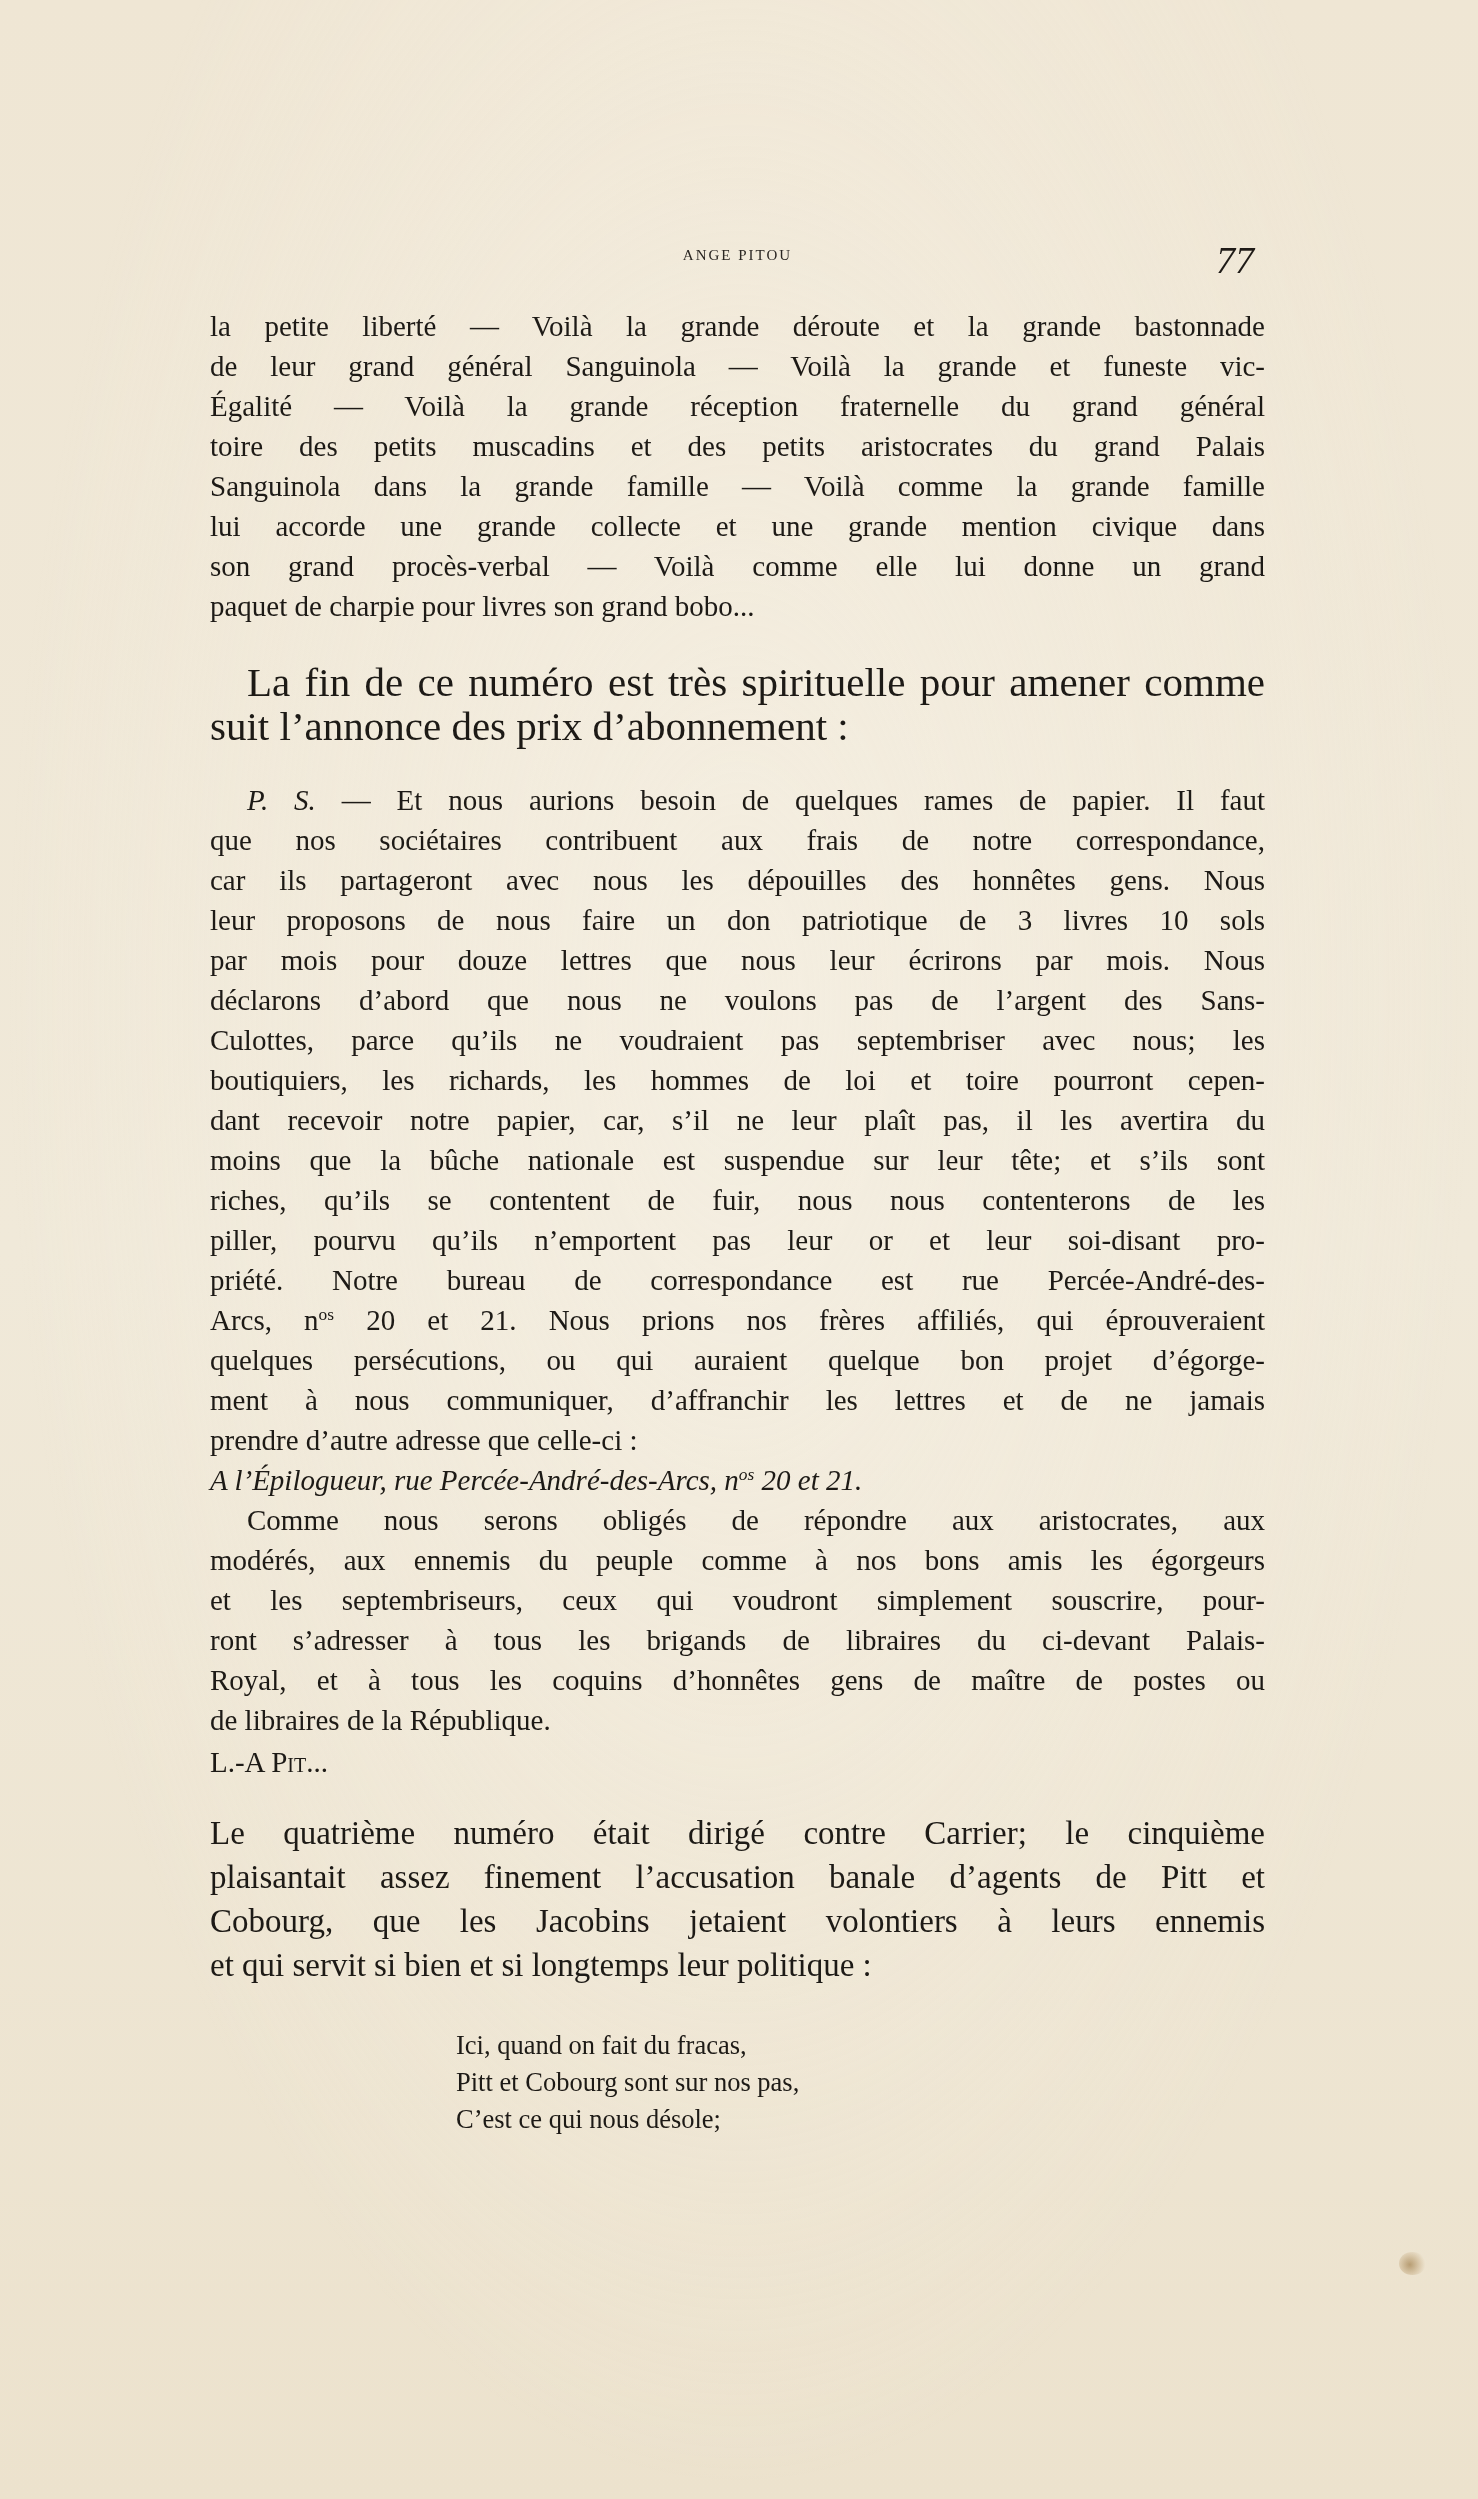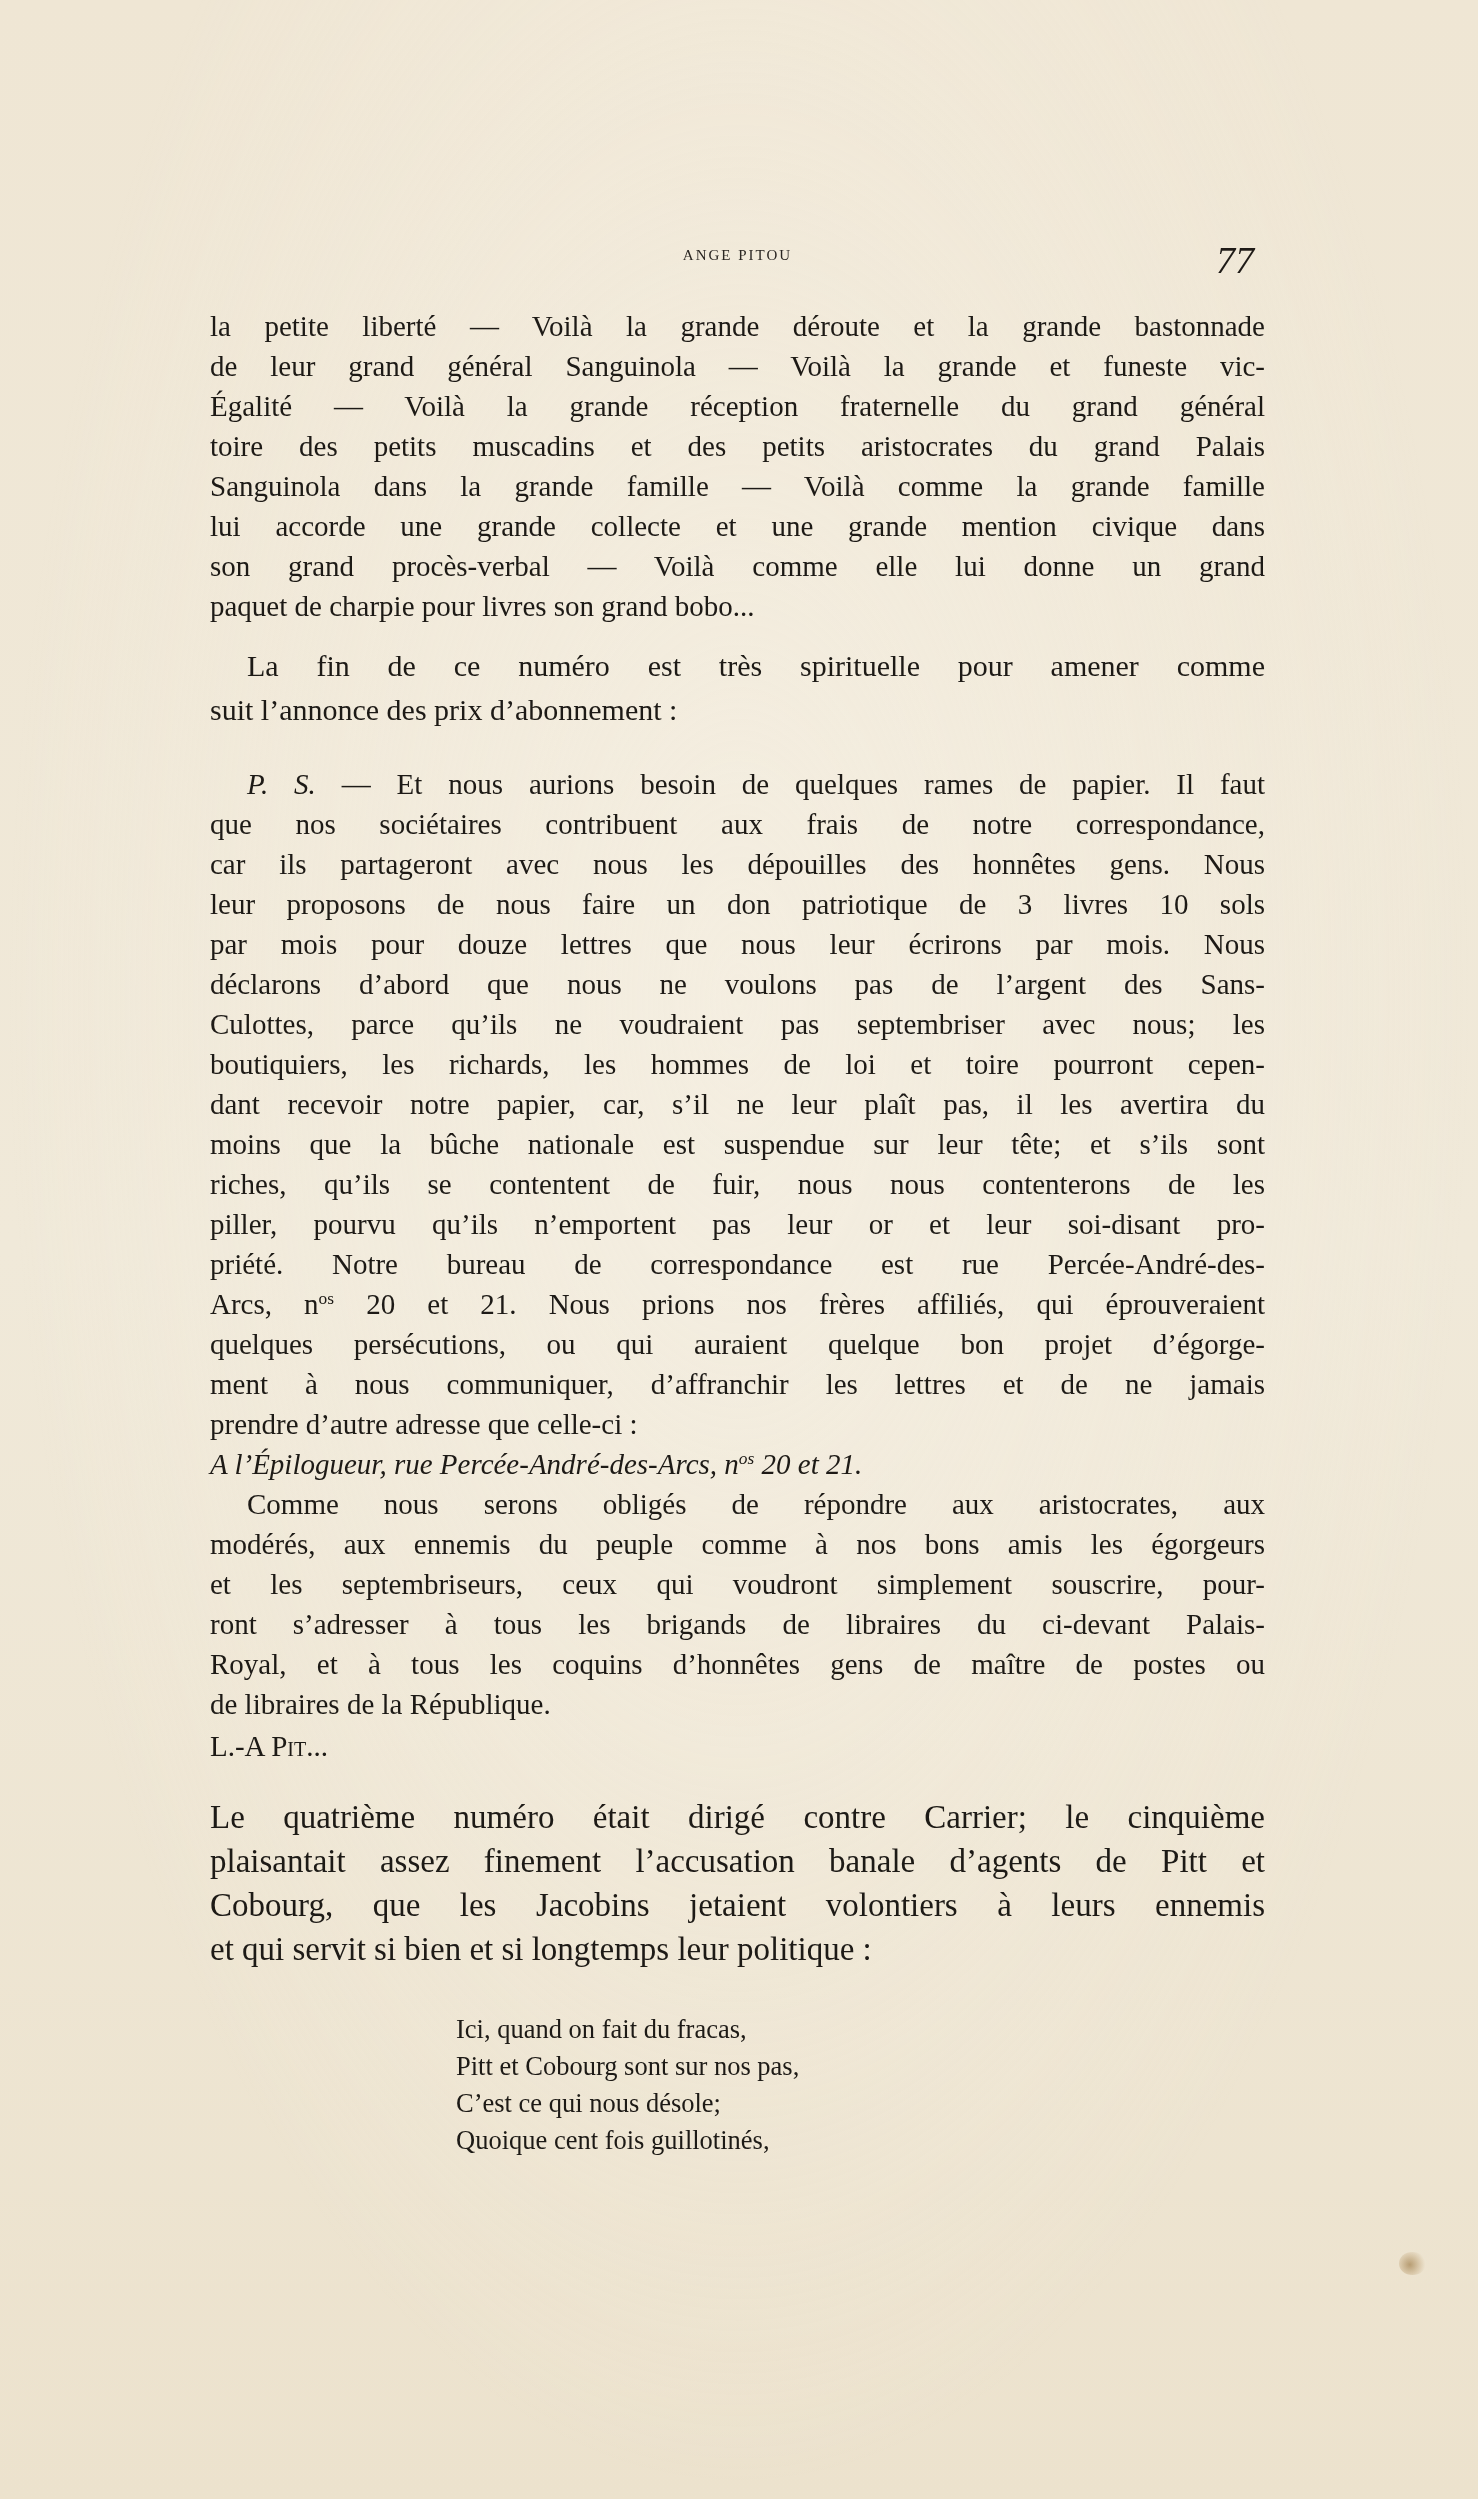--- a/index.html
+++ b/index.html
@@ -59,22 +59,22 @@
     }
     .line.last {
       text-align-last: left;
     }
     .quote {
       margin-top: 14.5px;
       font-size: 29px;
       line-height: 40px;
     }
     .commentary {
-      margin-top: 18px;
-      font-size: 30px;
+      margin-top: 34px;
+      font-size: 41px;
       line-height: 44px;
     }
     .commentary .indent, .ps .indent, .quote .indent {
       padding-left: 37px;
     }
     .ps {
       margin-top: 32px;
       font-size: 29px;
       line-height: 40px;
     }
@@ -190,18 +190,17 @@
     <span class="line indent">Le quatrième numéro était dirigé contre Carrier; le cinquième</span>
     <span class="line">plaisantait assez finement l’accusation banale d’agents de Pitt et</span>
     <span class="line">Cobourg, que les Jacobins jetaient volontiers à leurs ennemis</span>
     <span class="line last">et qui servit si bien et si longtemps leur politique :</span>
   </div>
 
   <div class="verse">
     <span class="vline">Ici, quand on fait du fracas,</span>
     <span class="vline">Pitt et Cobourg sont sur nos pas,</span>
     <span class="vline">C’est ce qui nous désole;</span>
-    <span class="vline">Quoique cent fois guillotinés,</span>
   </div>
 </div>
 
 <div class="stain"></div>
 
 
 </body></html>

